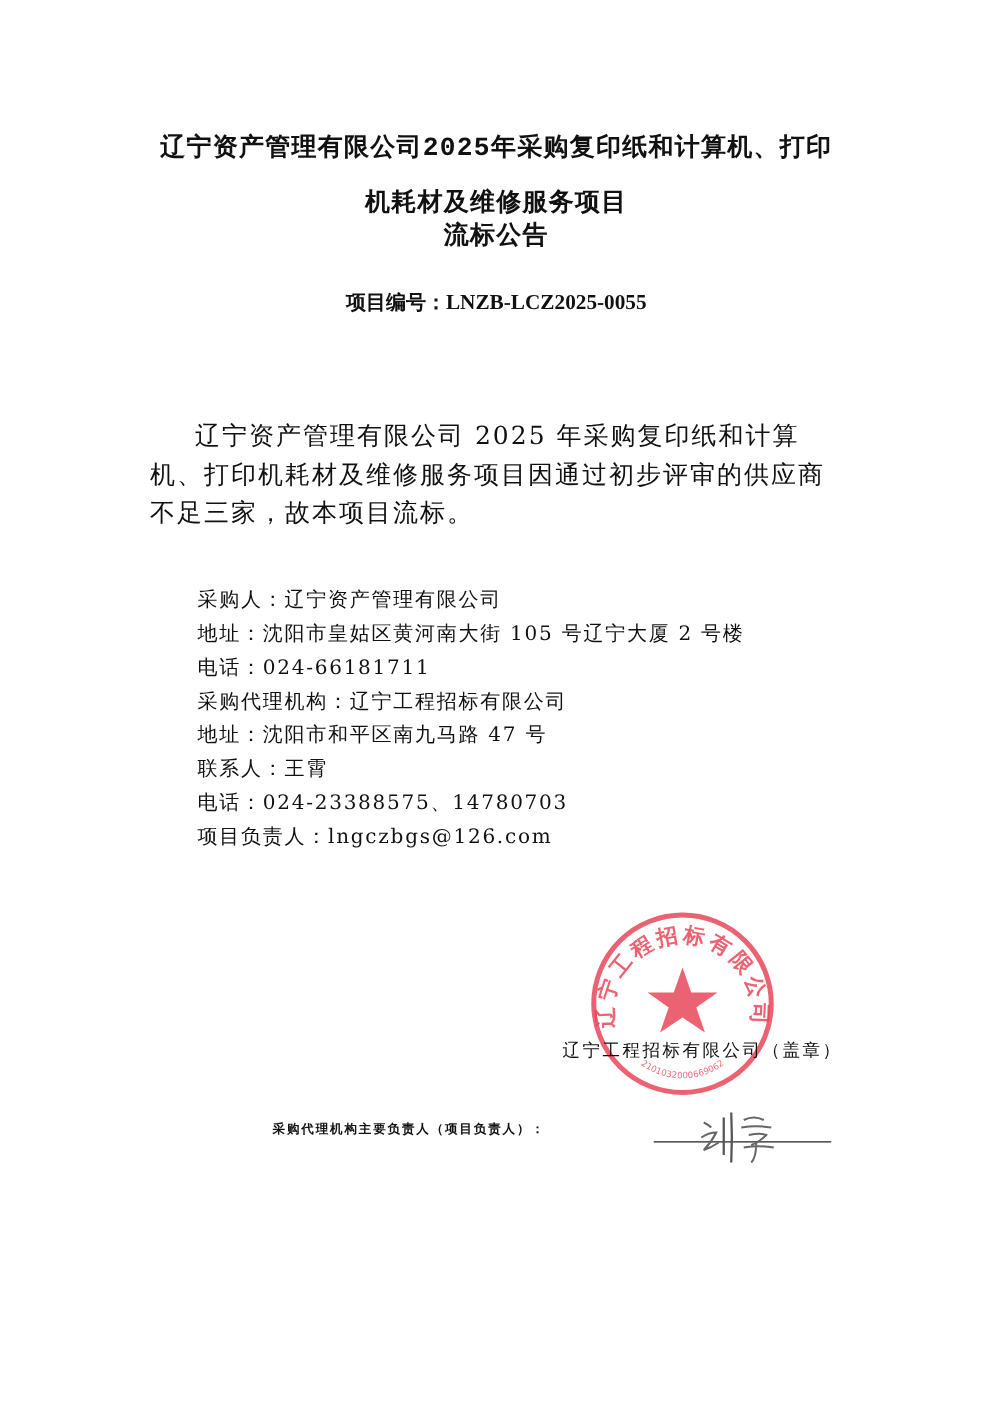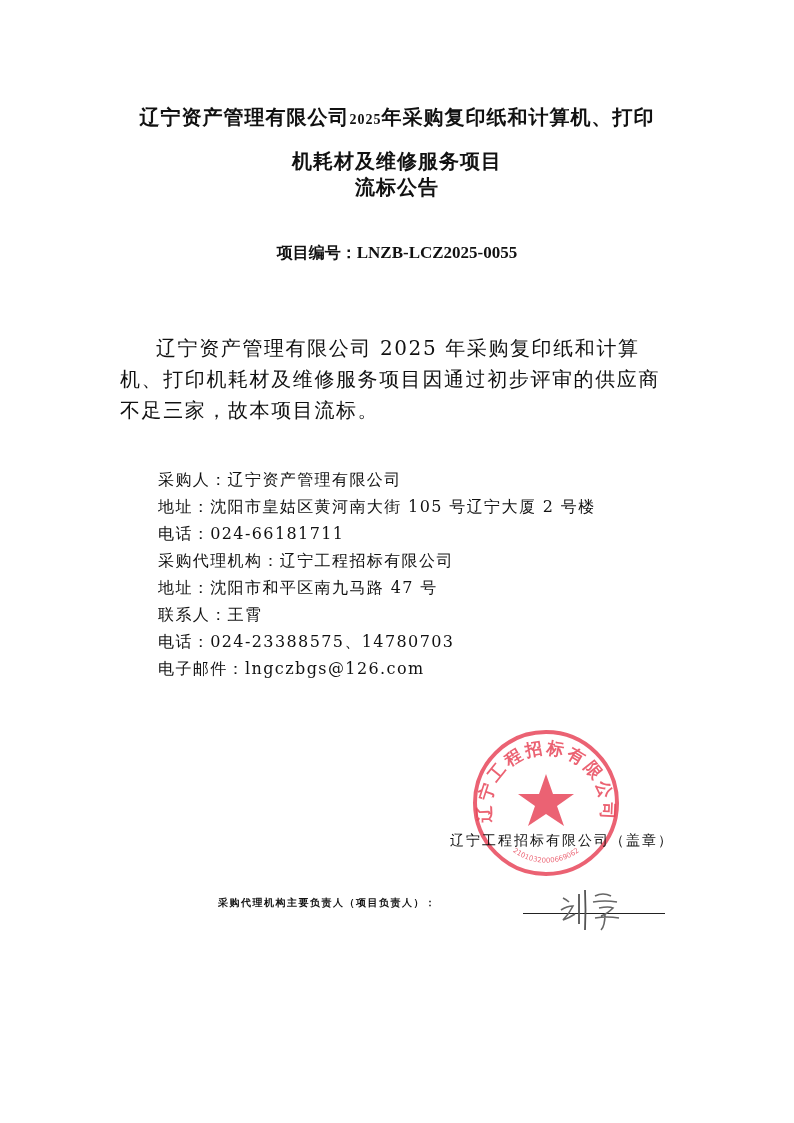--- a/index.html
+++ b/index.html
@@ -4,23 +4,23 @@
 <style>
   html, body { margin: 0; padding: 0; background: #ffffff; }
   body { width: 794px; height: 1123px; position: relative; overflow: hidden;
          font-family: "DejaVu Serif", "Liberation Serif", serif; color: #111; }
   .title { position: absolute; left: 0; width: 794px; text-align: center;
            font-size: 20px; font-weight: bold; letter-spacing: 1px; }
   .t1 { top: 104px; }
   .t2 { top: 148px; }
   .t3 { top: 174px; }
   .proj-no { position: absolute; top: 232px; left: 0; width: 794px; text-align: center;
-             font-size: 16px; font-weight: bold; margin-top: 11px; }
+             font-size: 16px; font-weight: bold; }
   .proj-no .num { font-family: "Liberation Serif", serif; font-size: 17px; }
-  .title .num { font-family: Liberation Serif, serif; font-size: 14px; }
+  .title .num { font-family: Liberation Mono, monospace; font-size: 21px; }
   .body-para { position: absolute; top: 333px; left: 120px; width: 560px;
                font-size: 20px; line-height: 31px; text-indent: 36px; letter-spacing: 1.6px; }
   .contacts { position: absolute; top: 466px; left: 158px; font-size: 16px; line-height: 27px; }
   .contacts .row { white-space: nowrap; letter-spacing: 1.4px; }
   .stamp { position: absolute; left: 471px; top: 728px; width: 150px; height: 150px; }
   .stamp-line { position: absolute; top: 832px; left: 450px; font-size: 14px; letter-spacing: 2px; white-space: nowrap; }
   .sign-row { position: absolute; top: 896px; left: 218px; font-size: 10px; letter-spacing: 1.5px; white-space: nowrap; font-weight: bold; }
   .sign-line { position: absolute; top: 913px; left: 523px; width: 142px; height: 0; border-top: 1px solid #222; }
   .signature { position: absolute; top: 884px; left: 555px; width: 70px; height: 52px; }
 </style>
@@ -40,21 +40,21 @@
 <div class="body-para">辽宁资产管理有限公司 2025 年采购复印纸和计算机、打印机耗材及维修服务项目因通过初步评审的供应商不足三家，故本项目流标。</div>
 
 <div class="contacts">
   <div class="row"><span>采购人：</span><span>辽宁资产管理有限公司</span></div>
   <div class="row"><span>地址：</span><span>沈阳市皇姑区黄河南大街 105 号辽宁大厦 2 号楼</span></div>
   <div class="row"><span>电话：</span><span>024-66181711</span></div>
   <div class="row"><span>采购代理机构：</span><span>辽宁工程招标有限公司</span></div>
   <div class="row"><span>地址：</span><span>沈阳市和平区南九马路 47 号</span></div>
   <div class="row"><span>联系人：</span><span>王霄</span></div>
   <div class="row"><span>电话：</span><span>024-23388575、14780703</span></div>
-  <div class="row"><span>电子邮件：</span><span>lngczbgs@126.com</span></div>
+  <div class="row"><span>项目负责人：</span><span>lngczbgs@126.com</span></div>
 </div>
 
 <svg class="stamp" viewBox="0 0 150 150">
   <defs>
     <path id="ringPath" d="M 22 100 A 56 56 0 1 1 128 100"></path>
     <path id="codePath" d="M 30 112 A 56 56 0 0 0 120 112"></path>
   </defs>
   <circle cx="75" cy="75" r="71" fill="none" stroke="#e8475a" stroke-width="4" opacity="0.85"></circle>
   <polygon points="75,46 82,66 103,66 86,78 93,98 75,86 57,98 64,78 47,66 68,66" fill="#e8475a" opacity="0.85"></polygon>
   <text font-size="17" fill="#e8475a" opacity="0.85" font-family="DejaVu Sans, sans-serif" font-weight="bold">

